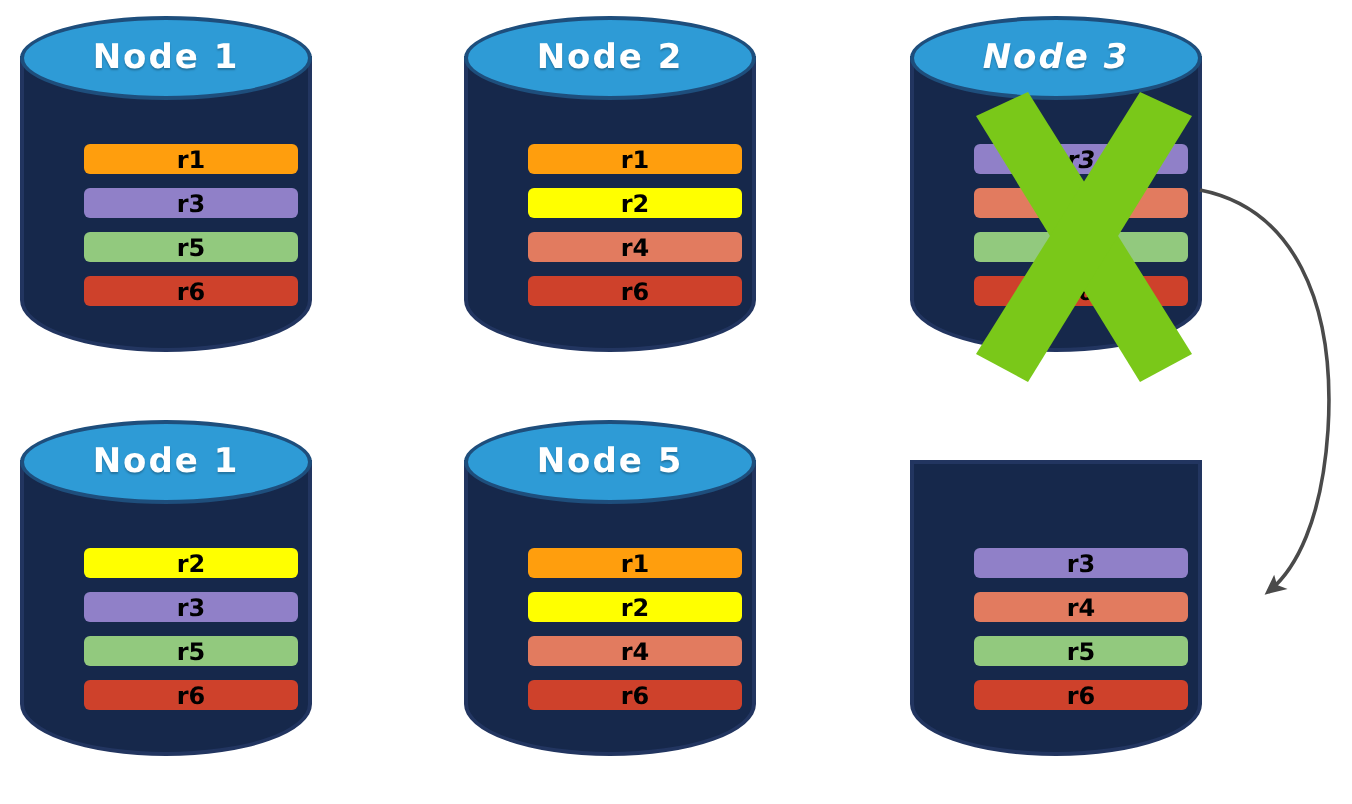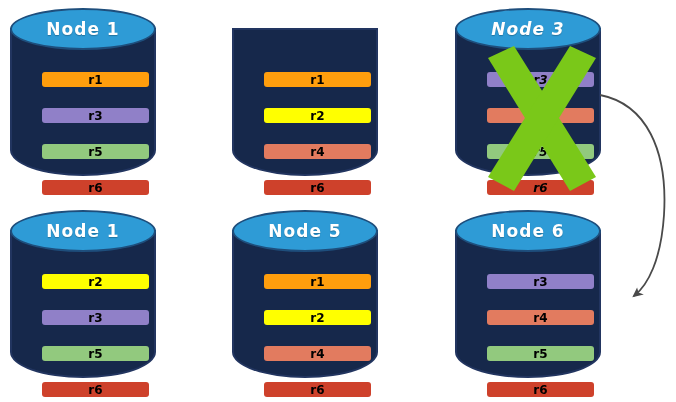--- a/index.html
+++ b/index.html
@@ -71,21 +71,21 @@
   .bars {
     position: absolute;
     left: 32px;
     top: 64px;
     width: 107px;
   }
 
   .bar {
     position: relative;
     height: 15px;
-    margin-bottom: 21px;
+    margin-bottom: 7px;
     border-radius: 3px;
     display: flex;
     align-items: center;
     justify-content: center;
   }
 
   .bar-label {
     font-size: 12px;
     font-weight: bold;
     color: #000000;
@@ -130,20 +130,23 @@
           <div class="bar" style="background: rgb(146, 201, 126);">
             <span class="bar-label">r5</span>
           </div>
           <div class="bar" style="background: rgb(206, 65, 43);">
             <span class="bar-label">r6</span>
           </div>
         </div>
       </div>
       <div class="node" style="left: 232px; top: 8px;">
         <div class="cyl-body"></div>
+        <div class="cyl-top">
+          <span class="node-label">Node 2</span>
+        </div>
         <div class="bars">
           <div class="bar" style="background: rgb(255, 158, 13);">
             <span class="bar-label">r1</span>
           </div>
           <div class="bar" style="background: rgb(255, 255, 0);">
             <span class="bar-label">r2</span>
           </div>
           <div class="bar" style="background: rgb(226, 123, 95);">
             <span class="bar-label">r4</span>
           </div>
@@ -213,23 +216,20 @@
           <div class="bar" style="background: rgb(226, 123, 95);">
             <span class="bar-label">r4</span>
           </div>
           <div class="bar" style="background: rgb(206, 65, 43);">
             <span class="bar-label">r6</span>
           </div>
         </div>
       </div>
       <div class="node" style="left: 455px; top: 210px;">
         <div class="cyl-body"></div>
-        <div class="cyl-top">
-          <span class="node-label">Node 6</span>
-        </div>
         <div class="bars">
           <div class="bar" style="background: rgb(144, 128, 200);">
             <span class="bar-label">r3</span>
           </div>
           <div class="bar" style="background: rgb(226, 123, 95);">
             <span class="bar-label">r4</span>
           </div>
           <div class="bar" style="background: rgb(146, 201, 126);">
             <span class="bar-label">r5</span>
           </div>

